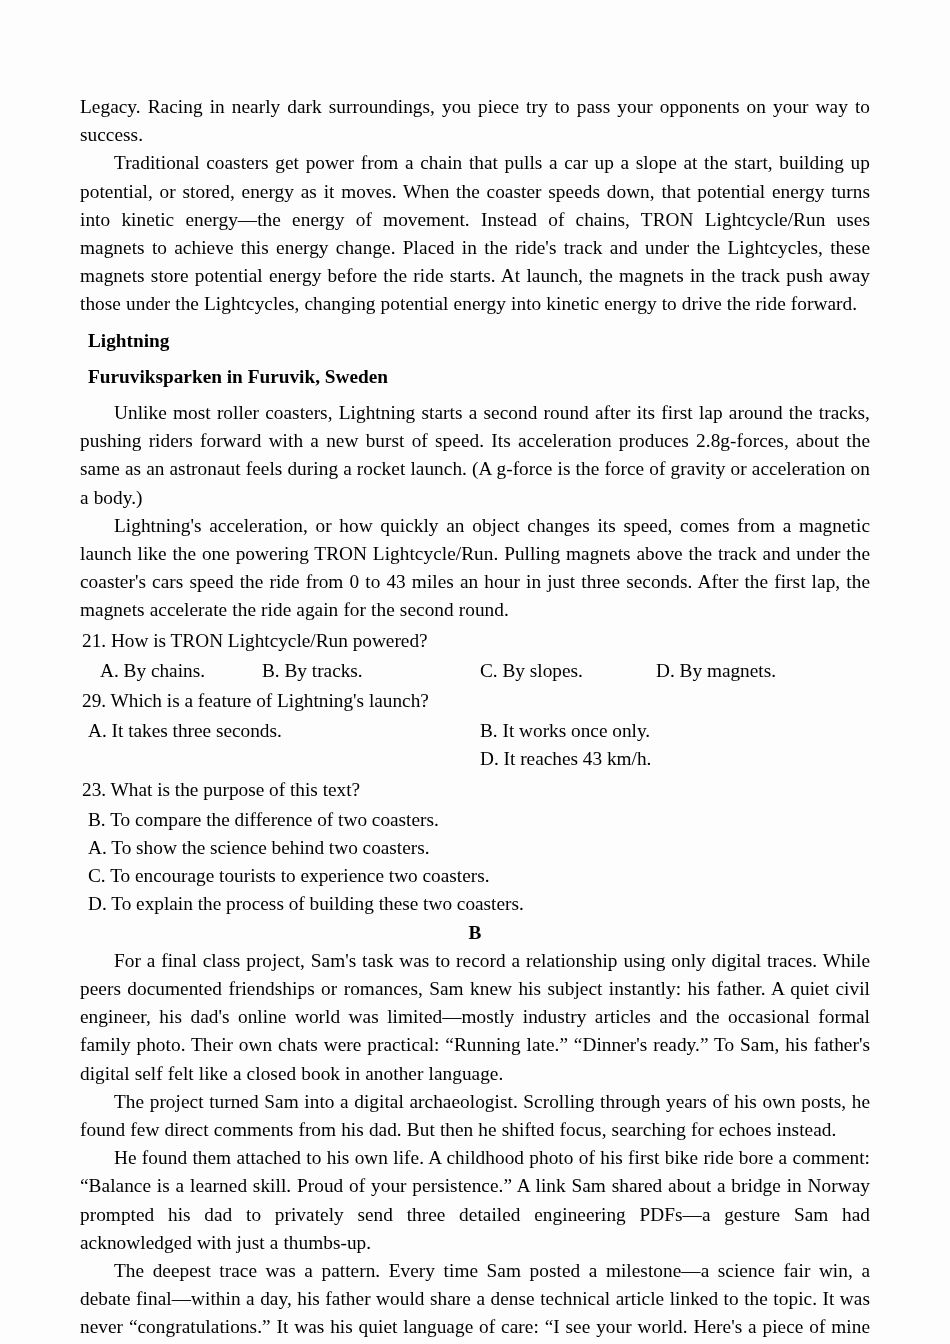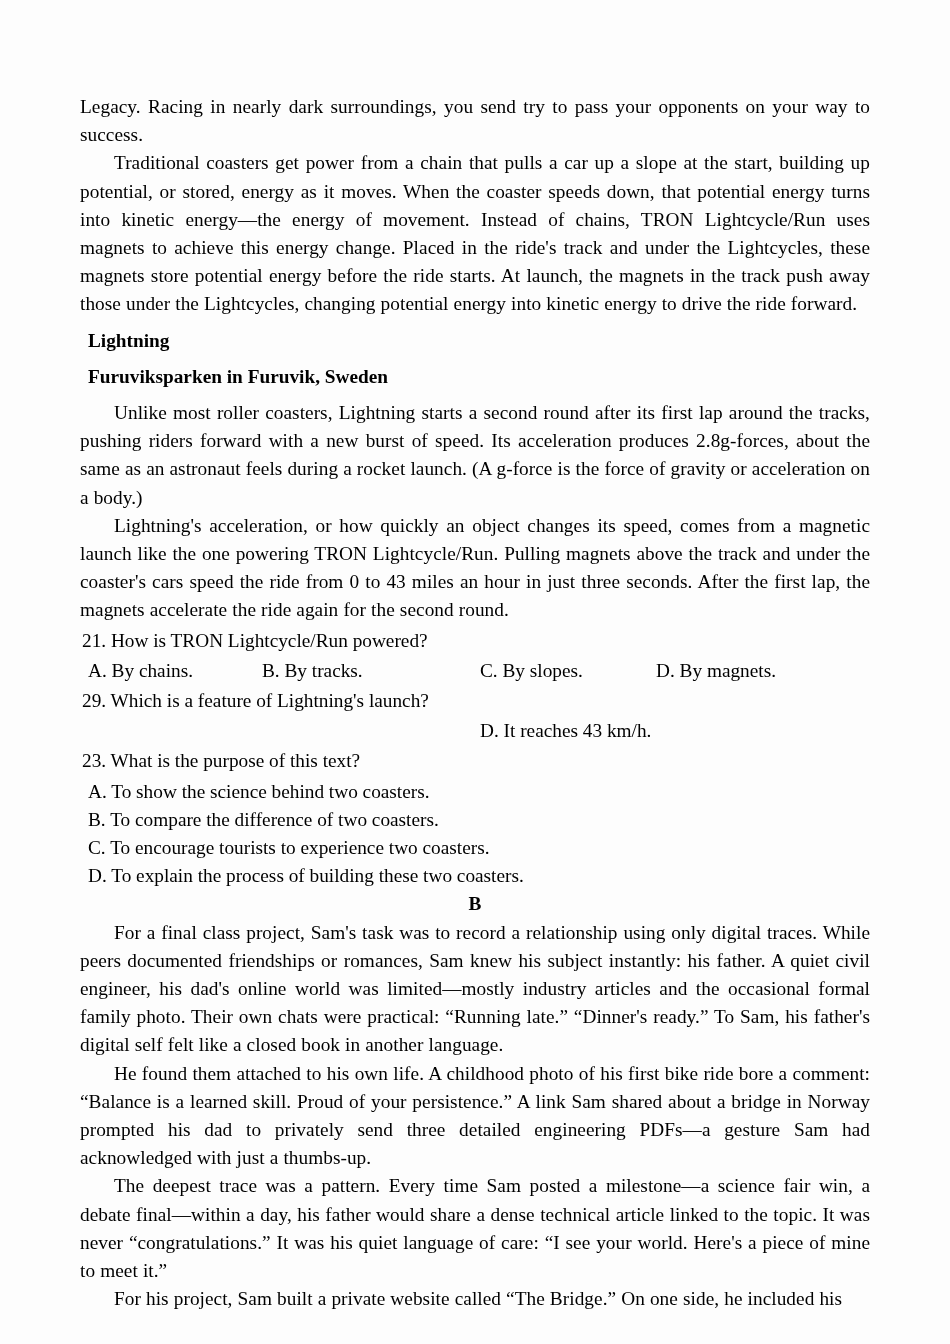--- a/index.html
+++ b/index.html
@@ -79,54 +79,59 @@
     line-height: 28.2px;
     white-space: nowrap;
   }
 </style>
 </head>
 <body>
 
 <div class="page">
   <div class="content">
 
-    <p class="para">Legacy. Racing in nearly dark surroundings, you send try to pass your opponents on your way to success.</p>
+    <p class="para">Legacy. Racing in nearly dark surroundings, you piece try to pass your opponents on your way to success.</p>
 
     <p class="para indent">Traditional coasters get power from a chain that pulls a car up a slope at the start, building up potential, or stored, energy as it moves. When the coaster speeds down, that potential energy turns into kinetic energy—the energy of movement. Instead of chains, TRON Lightcycle/Run uses magnets to achieve this energy change. Placed in the ride's track and under the Lightcycles, these magnets store potential energy before the ride starts. At launch, the magnets in the track push away those under the Lightcycles, changing potential energy into kinetic energy to drive the ride forward.</p>
 
     <h3 class="heading">Lightning</h3>
 
     <h3 class="heading">Furuviksparken in Furuvik, Sweden</h3>
 
     <p class="para indent">Unlike most roller coasters, Lightning starts a second round after its first lap around the tracks, pushing riders forward with a new burst of speed. Its acceleration produces 2.8g-forces, about the same as an astronaut feels during a rocket launch. (A g-force is the force of gravity or acceleration on a body.)</p>
 
     <p class="para indent">Lightning's acceleration, or how quickly an object changes its speed, comes from a magnetic launch like the one powering TRON Lightcycle/Run. Pulling magnets above the track and under the coaster's cars speed the ride from 0 to 43 miles an hour in just three seconds. After the first lap, the magnets accelerate the ride again for the second round.</p>
 
     <p class="question">21. How is TRON Lightcycle/Run powered?</p>
     <div class="opt-row">
-      <span class="opt" style="left:8px">A. By chains.</span>
+      <span class="opt" style="left:20px">A. By chains.</span>
       <span class="opt" style="left:182px">B. By tracks.</span>
       <span class="opt" style="left:400px">C. By slopes.</span>
       <span class="opt" style="left:576px">D. By magnets.</span>
     </div>
 
     <p class="question">29. Which is a feature of Lightning's launch?</p>
     <div class="opt-row">
+      <span class="opt" style="left:8px">A. It takes three seconds.</span>
+      <span class="opt" style="left:400px">B. It works once only.</span>
+    </div>
+    <div class="opt-row">
       <span class="opt" style="left:400px">D. It reaches 43 km/h.</span>
     </div>
 
     <p class="question">23. What is the purpose of this text?</p>
     <div class="opt-list">
+      <p class="opt-line">B. To compare the difference of two coasters.</p>
       <p class="opt-line">A. To show the science behind two coasters.</p>
-      <p class="opt-line">B. To compare the difference of two coasters.</p>
       <p class="opt-line">C. To encourage tourists to experience two coasters.</p>
       <p class="opt-line">D. To explain the process of building these two coasters.</p>
     </div>
 
     <p class="section-letter">B</p>
 
     <p class="para indent">For a final class project, Sam's task was to record a relationship using only digital traces. While peers documented friendships or romances, Sam knew his subject instantly: his father. A quiet civil engineer, his dad's online world was limited—mostly industry articles and the occasional formal family photo. Their own chats were practical: “Running late.” “Dinner's ready.” To Sam, his father's digital self felt like a closed book in another language.</p>
+    <p class="para indent">The project turned Sam into a digital archaeologist. Scrolling through years of his own posts, he found few direct comments from his dad. But then he shifted focus, searching for echoes instead.</p>
     <p class="para indent">He found them attached to his own life. A childhood photo of his first bike ride bore a comment: “Balance is a learned skill. Proud of your persistence.” A link Sam shared about a bridge in Norway prompted his dad to privately send three detailed engineering PDFs—a gesture Sam had acknowledged with just a thumbs-up.</p>
     <p class="para indent">The deepest trace was a pattern. Every time Sam posted a milestone—a science fair win, a debate final—within a day, his father would share a dense technical article linked to the topic. It was never “congratulations.” It was his quiet language of care: “I see your world. Here's a piece of mine to meet it.”</p>
     <p class="para indent">For his project, Sam built a private website called “The Bridge.” On one side, he included his</p>
 
   </div>
 </div>
 
 </body></html>

